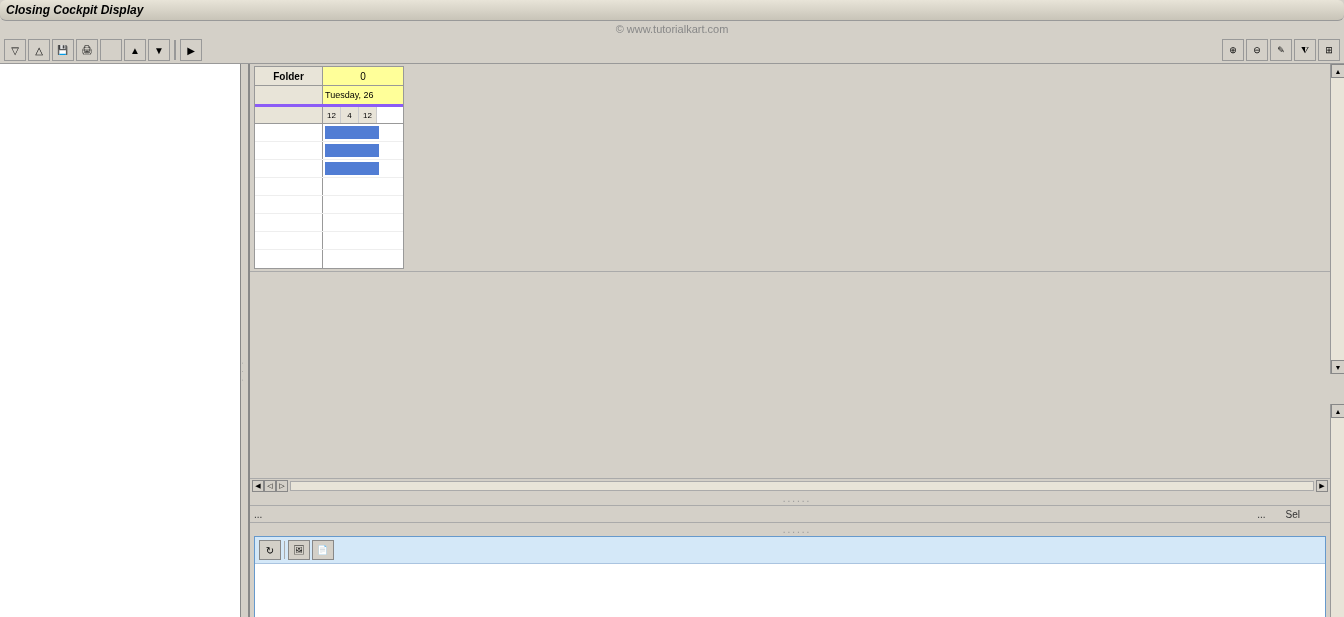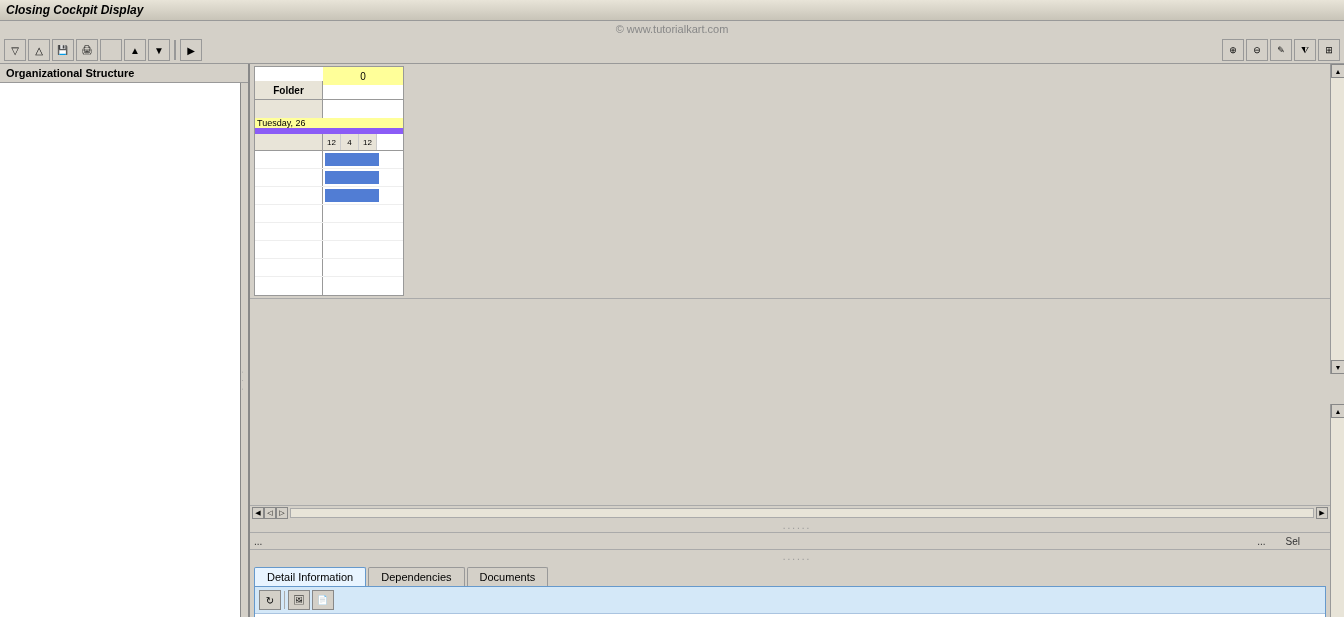--- a/index.html
+++ b/index.html
@@ -14,20 +14,21 @@
 
     
     .title-bar {
       background: linear-gradient(to bottom, #e8e4d8, #c8c4b8);
       padding: 3px 6px;
       font-weight: bold;
       font-size: 12px;
       font-style: italic;
       color: #000;
       border-bottom: 1px solid #999;
+      border-radius: 6px;
     }
 
     
     .watermark-bar {
       background: #d4d0c8;
       text-align: center;
       padding: 2px;
       color: #888;
       font-size: 11px;
     }
@@ -206,45 +207,42 @@
   <button class="toolbar-btn" style="font-size:9px;">⊕</button>
   <button class="toolbar-btn" style="font-size:9px;">⊖</button>
   <button class="toolbar-btn" style="font-size:9px;">✎</button>
   <button class="toolbar-btn" style="font-size:9px;">⧨</button>
   <button class="toolbar-btn" style="font-size:9px;">⊞</button>
 </div>
 
 <div class="full-area">
 
   <div class="left-side-panel">
-    <div class="sidebar-header">
-      <span>Organizational Structure</span>
-    </div>
     <div style="flex:1; background:#fff; position:relative;">
 
       <div style="position:absolute; right:0; top:0; bottom:0; width:8px; background:#d4d0c8; border-left:1px solid #888; cursor:col-resize; display:flex; flex-direction:column; justify-content:center; align-items:center;">
         <span style="color:#999; writing-mode:vertical-rl; font-size:8px; letter-spacing:2px;">. . .</span>
       </div>
     </div>
   </div>
 
   <div class="right-side-panel" style="flex:1; display:flex; flex-direction:column; position:relative;">
 
     <div class="right-toolbar" style="position:relative; padding-right:16px;">
 
       <div style="flex:1; position:relative; overflow:hidden;">
 
         <div style="display:flex; flex-direction:column; border:1px solid #999; background:#fff; width:150px;">
 
           <div style="display:flex; border-bottom:1px solid #999;">
-            <div style="width:68px; border-right:1px solid #999; background:#e8e4d8; display:flex; align-items:center; justify-content:center; height:18px; font-size:10px; font-weight:bold;margin-top:14px;">Folder</div>
+            <div style="width:68px; border-right:1px solid #999; background:#e8e4d8; display:flex; align-items:center; justify-content:center; height:18px; font-size:10px; font-weight:bold;">Folder</div>
             <div style="flex:1; background:#ffff99; display:flex; align-items:center; justify-content:center; font-size:10px; height:18px;">0</div>
           </div>
 
-          <div style="display:flex; border-bottom:6px solid #8b5cf6;flex-direction:column;">
+          <div style="display:flex; border-bottom:3px solid #8b5cf6;">
             <div style="width:68px; border-right:1px solid #999; background:#e8e4d8; height:18px;"></div>
             <div style="flex:1; background:#ffff99; font-size:9px; height:18px; display:flex; align-items:center; padding-left:2px;">Tuesday, 26</div>
           </div>
 
           <div style="display:flex; border-bottom:1px solid #999;align-items:center;">
             <div style="width:68px; border-right:1px solid #999; background:#e8e4d8; height:16px;"></div>
             <div style="display:flex; height:16px; background:#e8e4d8;">
               <div style="width:18px; border-right:1px solid #ccc; font-size:8px; display:flex; align-items:center; justify-content:center;">12</div>
               <div style="width:18px; border-right:1px solid #ccc; font-size:8px; display:flex; align-items:center; justify-content:center;">4</div>
               <div style="width:18px; border-right:1px solid #ccc; font-size:8px; display:flex; align-items:center; justify-content:center;">12</div>
@@ -313,31 +311,20 @@
       <span style="color:#333; font-size:10px; margin-right:20px;">...</span>
       <span style="color:#333; font-size:10px; margin-right:40px;">Sel</span>
     </div>
 
     <div class="dots-row" style="cursor:ns-resize; padding:1px 0;">
       ......
     </div>
 
     <div style="flex:1; display:flex; flex-direction:column; overflow:hidden; position:relative; margin-right:0;">
 
-      <div class="tabs-bar">
-        <div class="tab active">
-          <span>Detail Information</span>
-        </div>
-        <div class="tab">
-          <span>Dependencies</span>
-        </div>
-        <div class="tab">
-          <span>Documents</span>
-        </div>
-      </div>
 
       <div class="tab-content" style="margin-right:18px;">
 
         <div class="tab-toolbar">
           <button class="tab-btn" style="font-size:10px;">↻</button>
           <div style="width:1px; height:18px; background:#aaa; margin:0 1px;"></div>
           <button class="tab-btn" style="font-size:9px;">🖼</button>
           <button class="tab-btn" style="font-size:9px;">📄</button>
         </div>
 

